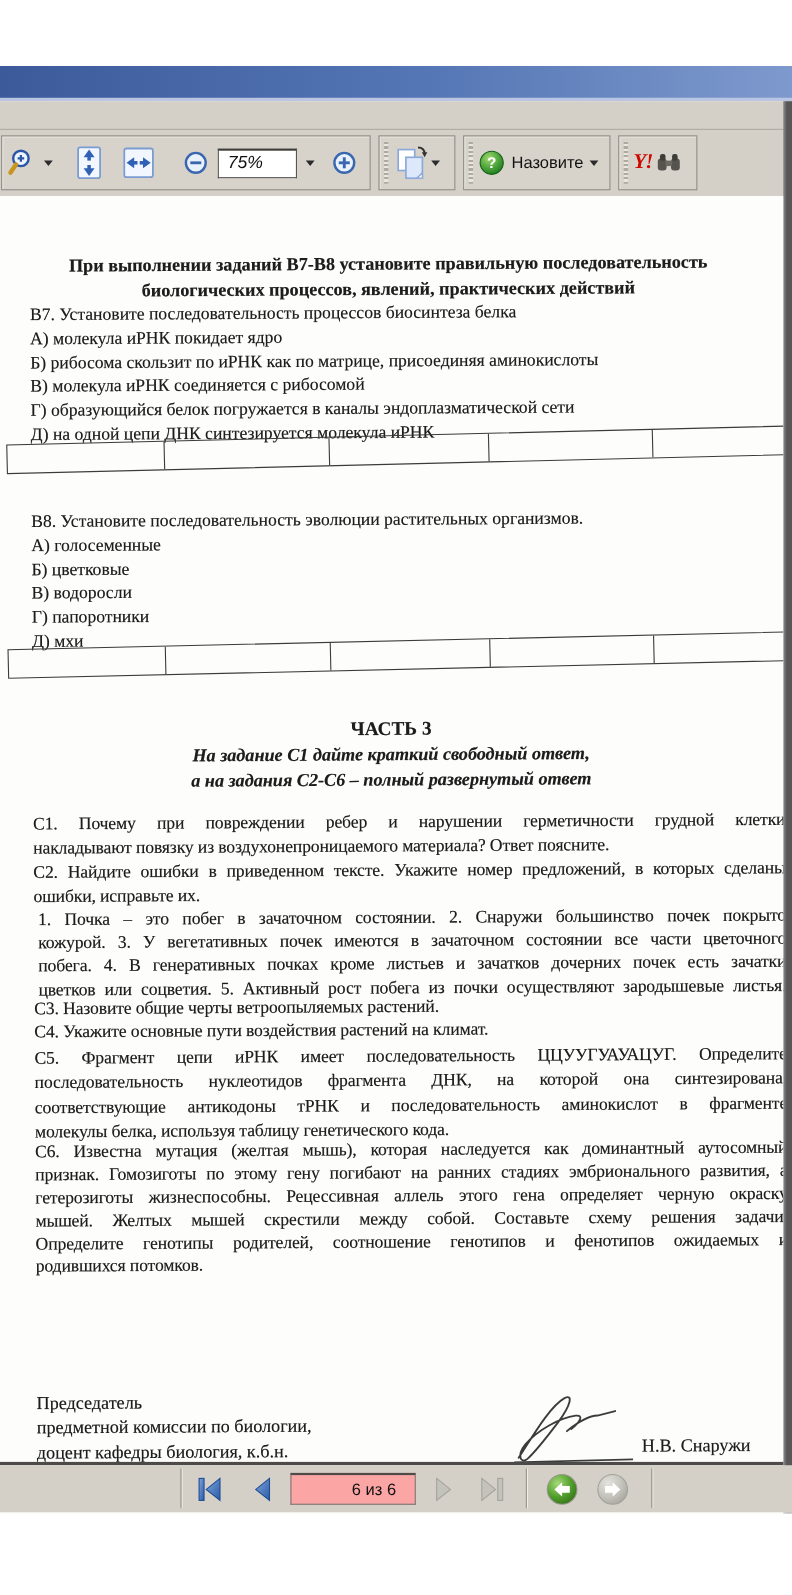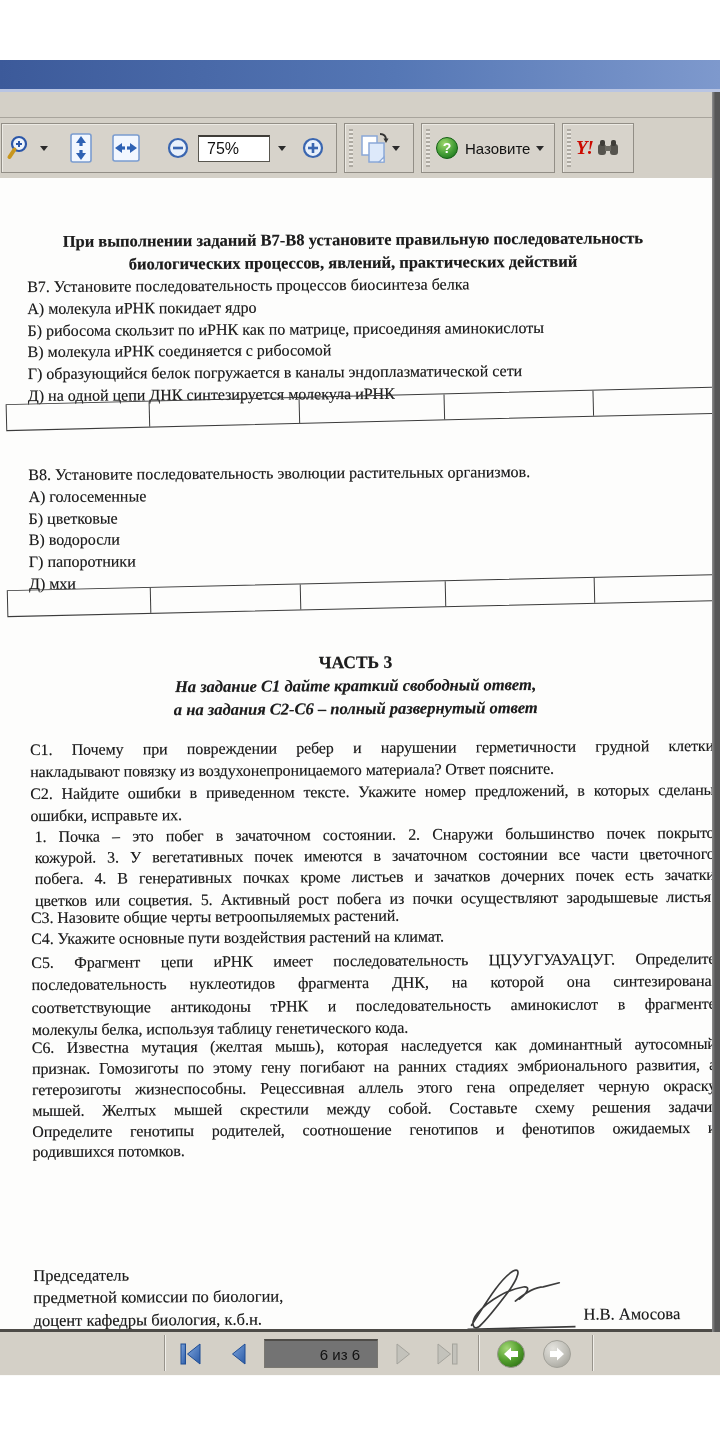--- a/index.html
+++ b/index.html
@@ -50,21 +50,21 @@
   .para{font-size:16px;letter-spacing:-0.1px;}
   .sig-block{position:absolute;left:30px;top:1085px;width:420px;font-size:16.5px;line-height:22.3px;}
   .sig-name{position:absolute;left:580px;top:1128px;font-size:16.5px;}
   .sig-svg{position:absolute;left:460px;top:1086px;}
   .doc-bottom-line{position:absolute;left:0;top:1329px;width:712px;height:3px;background:#4d4b47;}
   
   .navbar{position:absolute;left:0;top:1332px;width:720px;height:43px;background:#d4d0c7;}
   .navbar::after{content:"";position:absolute;left:0;bottom:-1px;width:720px;height:1px;background:#fafaf8;}
   .nav-sep{position:absolute;top:3px;width:1px;height:36px;background:#97938b;box-shadow:1px 0 0 #f0eee9;}
   .nav-btn{position:absolute;top:7px;width:30px;height:30px;display:flex;align-items:center;justify-content:center;cursor:pointer;}
-  .page-field{position:absolute;left:264px;top:7px;width:114px;height:29px;background:#737373;
+  .page-field{position:absolute;left:264px;top:7px;width:114px;height:29px;background:#fca5a5;
     border:1px solid #7a7872;border-top:2px solid #4e4c48;box-sizing:border-box;
     font:15px "Liberation Sans",sans-serif;text-align:center;color:#111;padding-left:40px;}
 </style>
 </head>
 <body>
 
 <div class="titlebar"></div>
 <div class="titlebar-underline"></div>
 <div class="menustrip"></div>
 
@@ -99,21 +99,21 @@
         <rect x="11" y="14.4" width="4" height="3.2" fill="#2f62b4"></rect>
         <rect x="17" y="14.4" width="4" height="3.2" fill="#2f62b4"></rect>
       </svg>
     </div>
     <div class="tb-btn" style="margin-left:24px;">
       <svg width="24" height="24" viewBox="0 0 24 24">
         <circle cx="12" cy="12" r="9" fill="#e9f1fb" stroke="#3a66b0" stroke-width="2.2"></circle>
         <rect x="7" y="10.7" width="10" height="2.6" fill="#3a66b0"></rect>
       </svg>
     </div>
-    <input class="zoom-field" style="margin-left: 8px;" value="75%">
+    <input class="zoom-field" style="margin-left: 8px; font-style: italic;" value="75%">
     <div class="tb-btn" style="margin-left:5px;width:14px;">
       <span class="caret"></span>
     </div>
     <div class="tb-btn" style="margin-left:12px;">
       <svg width="24" height="24" viewBox="0 0 24 24">
         <circle cx="12" cy="12" r="9" fill="#e9f1fb" stroke="#3a66b0" stroke-width="2.2"></circle>
         <rect x="7" y="10.7" width="10" height="2.6" fill="#3a66b0"></rect>
         <rect x="10.7" y="7" width="2.6" height="10" fill="#3a66b0"></rect>
       </svg>
     </div>
@@ -258,21 +258,21 @@
     <div class="sig-block">
       <div class="line">Председатель</div>
       <div class="line">предметной комиссии по биологии,</div>
       <div class="line">доцент кафедры биология, к.б.н.</div>
     </div>
 
     <svg class="sig-svg" width="125" height="70" viewBox="0 0 125 70">
       <path d="M8 62 C 20 44, 36 16, 50 8 C 58 4, 56 14, 44 30 C 34 43, 24 56, 16 63 C 10 68, 6 60, 14 50 C 26 36, 46 26, 60 24 C 68 23, 64 30, 56 36 M52 38 C 62 30, 72 24, 80 24 L 96 20" fill="none" stroke="#3c3c3c" stroke-width="1.7" stroke-linecap="round"></path>
       <line x1="4" y1="66" x2="112" y2="64" stroke="#3c3c3c" stroke-width="1.6"></line>
     </svg>
-    <div class="sig-name">Н.В. Амосова</div>
+    <div class="sig-name">Н.В. Снаружи</div>
 
   </div>
 </div>
 
 <div class="doc-bottom-line"></div>
 
 <div class="navbar">
   <div class="nav-sep" style="left:164px;"></div>
 
   <div class="nav-btn" style="left:176px;">

